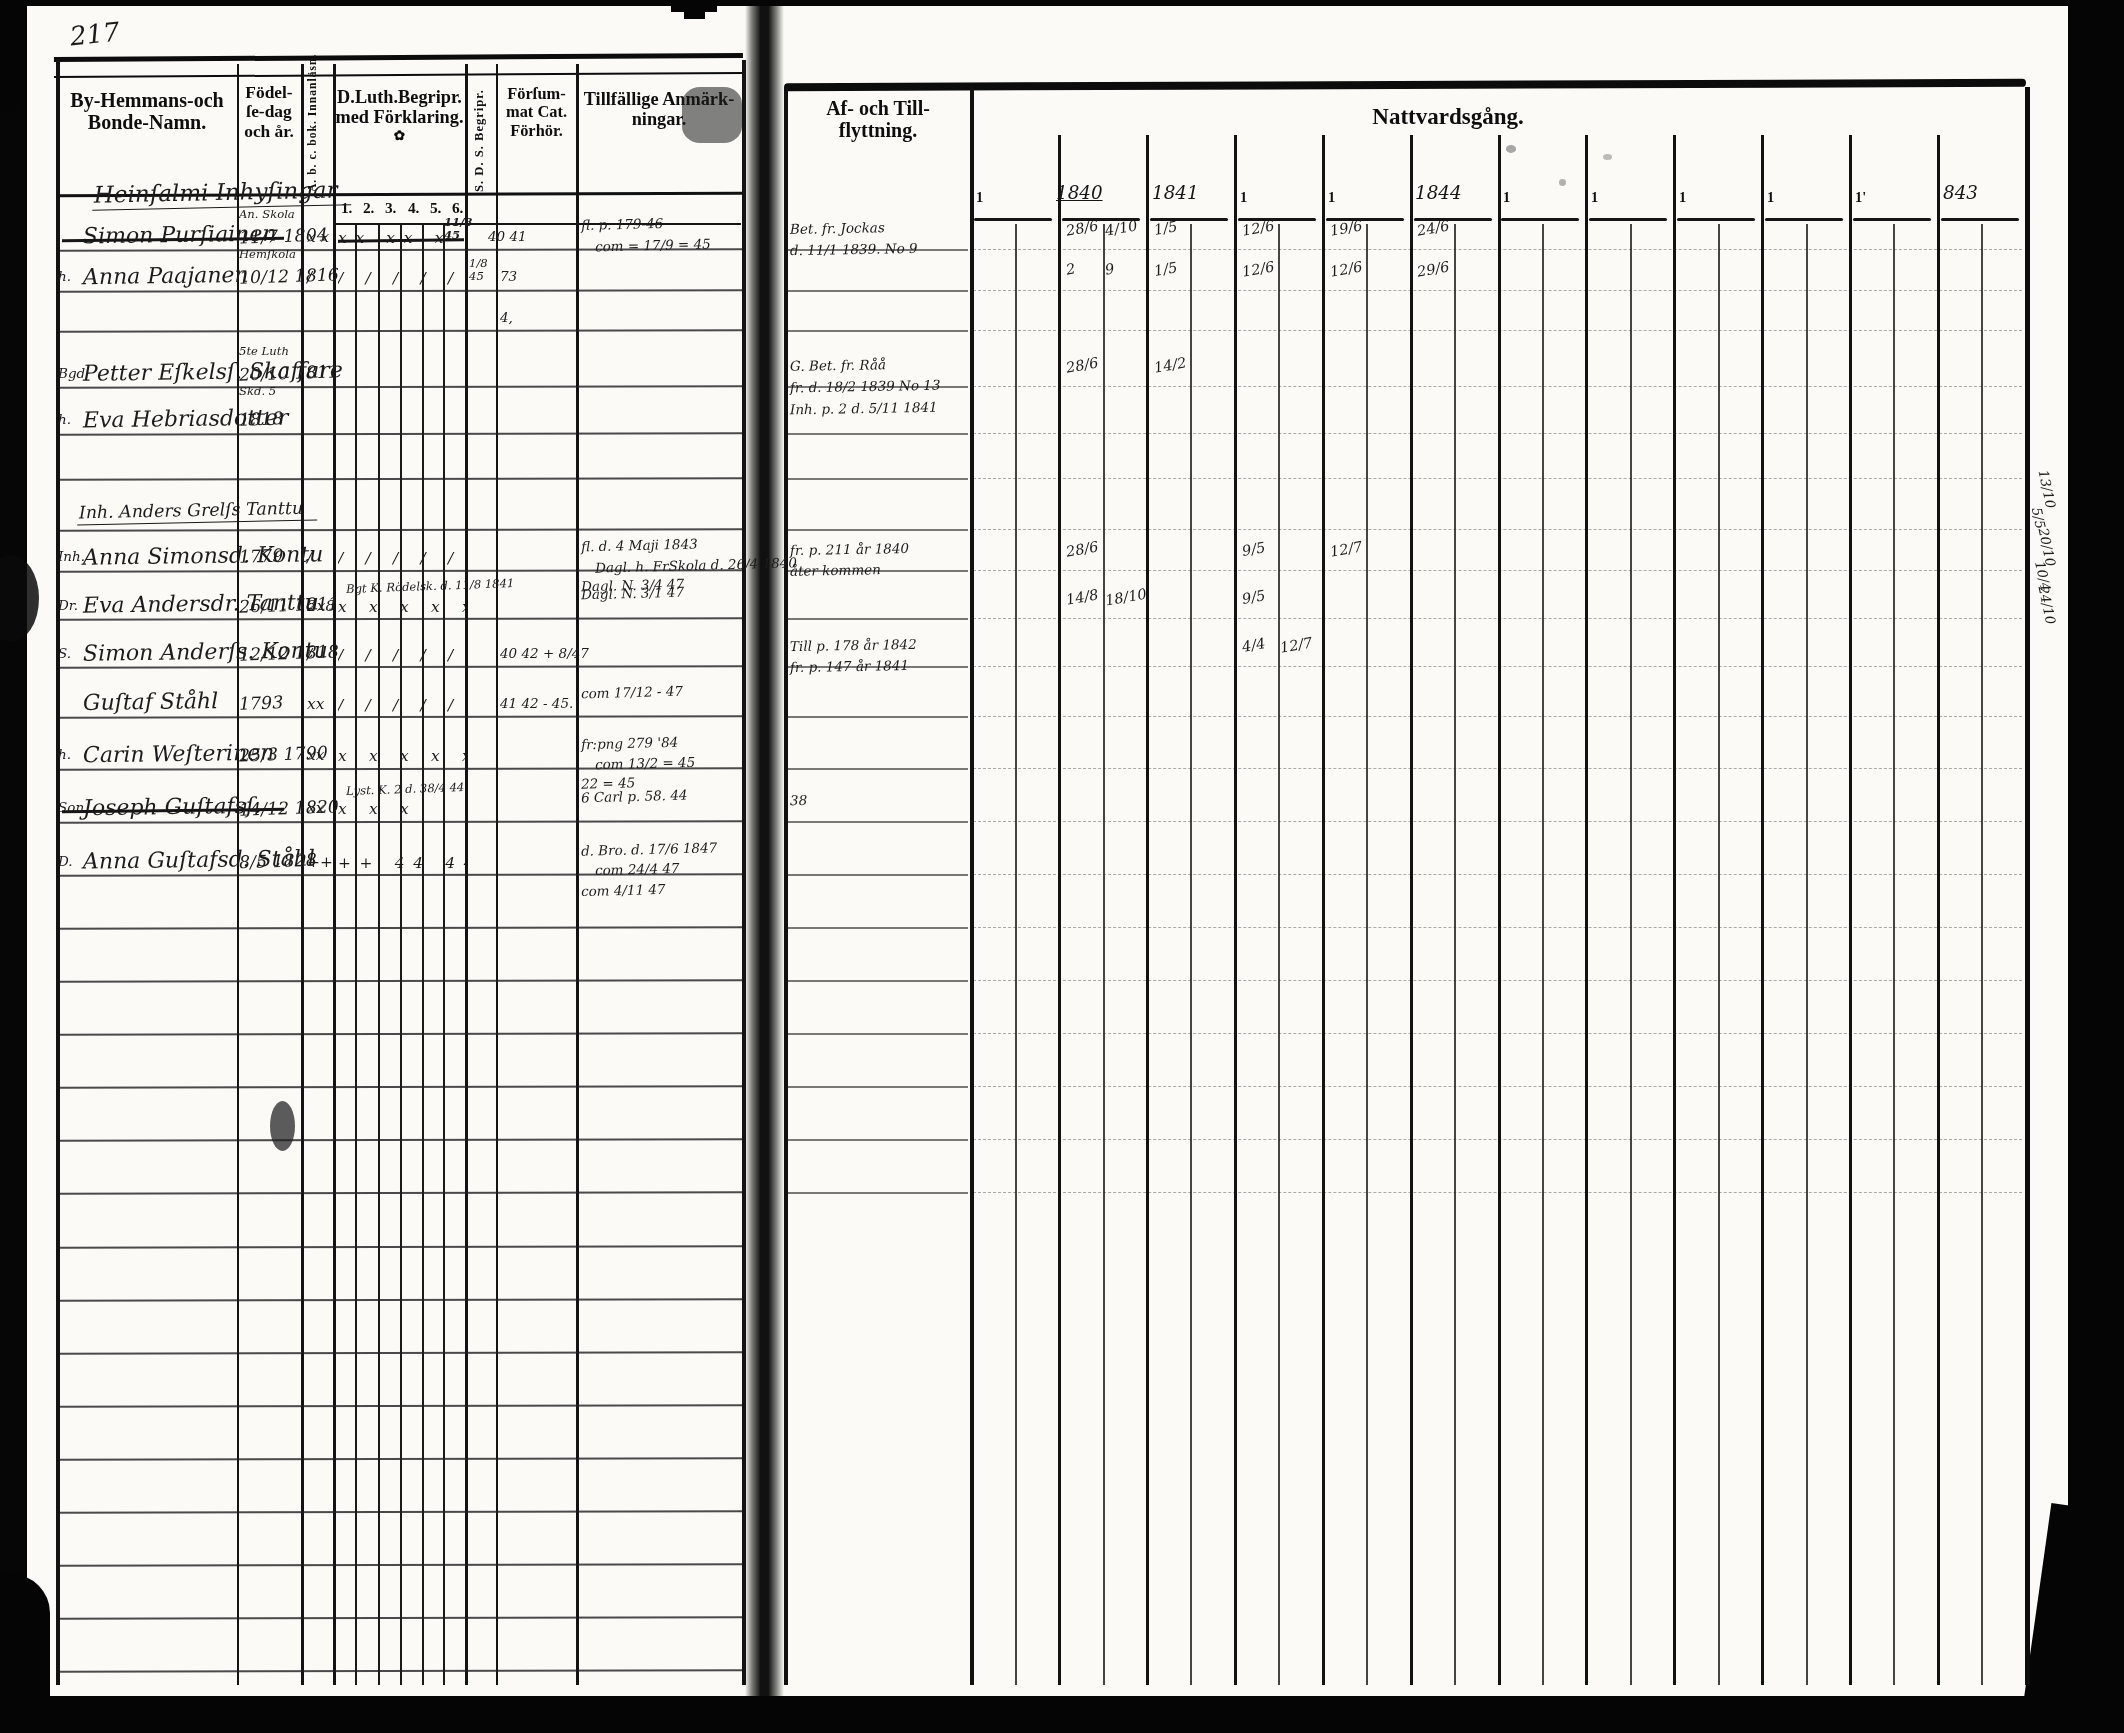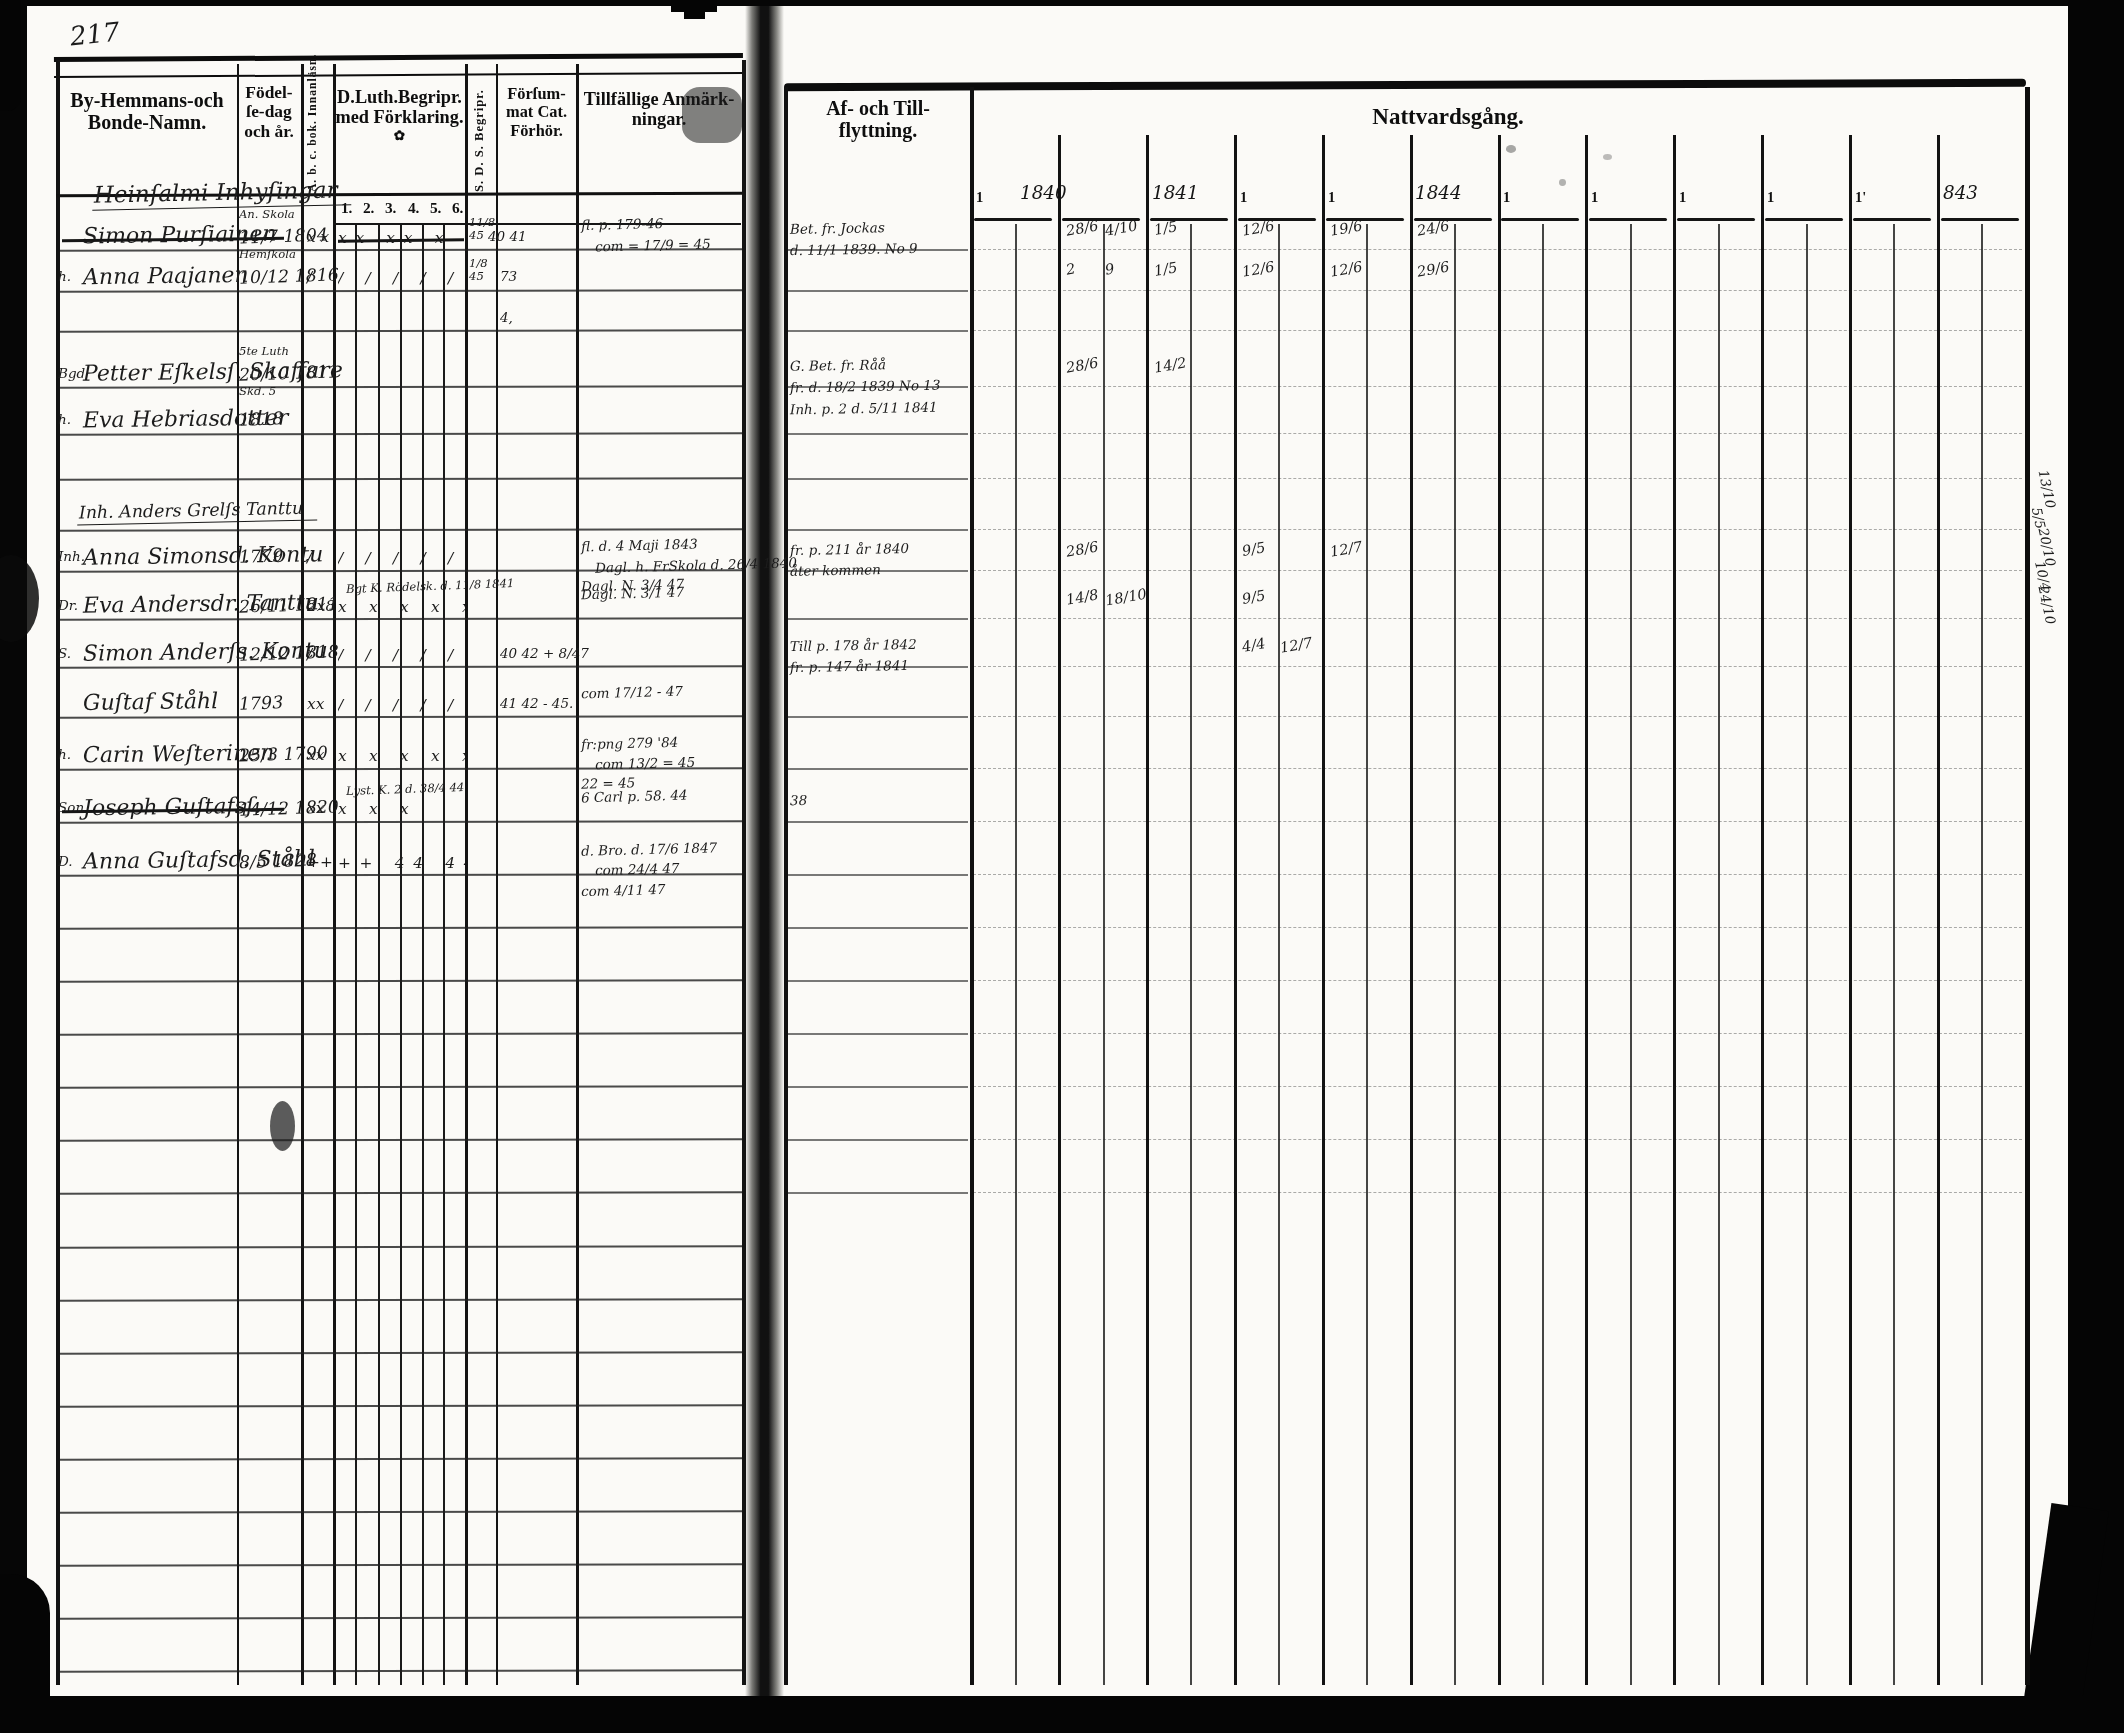--- a/index.html
+++ b/index.html
@@ -213,21 +213,21 @@
     </div>
   <div id="rows-layer">
       <div class="hw" style="position: absolute; left: 92px; top: 179px; font-size: 23px; transform: rotate(-1.2deg); border-bottom: 1.9px solid rgb(26, 26, 26); padding: 0px 13.5px 1.9px 1.9px;">Heinſalmi Inhyſingar</div>
       <div class="hw hw-name" style="position: absolute; left: 83px; top: 222px; transform: rotate(-0.8deg);">Simon Purſiainen</div>
       <div class="strike" style="position: absolute; left: 62px; top: 238px; width: 222px;"></div>
       <div class="hw hw-xs" style="position: absolute; left: 239px; top: 207px;">An. Skola</div>
       <div class="hw" style="position: absolute; left: 239px; top: 226px; font-size: 17.4px; transform: rotate(-2deg);">11/7 1804</div>
       <div class="hw" style="position: absolute; left: 307px; top: 228px; font-size: 15.4px;">x x</div>
       <div class="hw cat-marks" style="position: absolute; left: 338px; top: 229px; width: 127px; overflow: hidden;">xx xx x x x x x x</div>
       <div class="strike" style="position: absolute; left: 338px; top: 239px; width: 126px;"></div>
-      <div class="hw hw-xs" style="position: absolute; left: 469px; top: 216px; width: 25px; white-space: normal; line-height: 1.1;">11/8 45</div>
+      <div class="hw hw-xs" style="position: absolute; left: 444px; top: 216px; width: 25px; white-space: normal; line-height: 1.1; font-weight: bold;">11/8 45</div>
       <div class="hw hw-sm" style="position: absolute; left: 488px; top: 228px; width: 77px;">40 41</div>
       <div class="hw hw-sm" style="position: absolute; left: 581px; top: 216px; transform: rotate(-1.5deg);">fl. p. 179-46</div>
       <div class="hw hw-sm" style="position: absolute; left: 595px; top: 237px; transform: rotate(-1.5deg);">com = 17/9 = 45</div>
       <div class="hw hw-sm" style="position: absolute; left: 790px; top: 220px; transform: rotate(-1deg);">Bet. fr. Jockas</div>
       <div class="hw hw-sm" style="position: absolute; left: 790px; top: 241px; transform: rotate(-1deg);">d. 11/1 1839. No 9</div>
       <div class="hw frac" style="position: absolute; left: 1066px; top: 220px;">28/6</div>
       <div class="hw frac" style="position: absolute; left: 1105px; top: 220px;">4/10</div>
       <div class="hw frac" style="position: absolute; left: 1154px; top: 220px;">1/5</div>
       <div class="hw frac" style="position: absolute; left: 1242px; top: 220px;">12/6</div>
       <div class="hw frac" style="position: absolute; left: 1330px; top: 220px;">19/6</div>
@@ -322,21 +322,21 @@
       <div class="hw" style="position: absolute; left: 239px; top: 851px; font-size: 17.4px; transform: rotate(-2deg);">8/5 1828</div>
       <div class="hw" style="position: absolute; left: 307px; top: 853px; font-size: 15.4px;">++</div>
       <div class="hw cat-marks" style="position: absolute; left: 338px; top: 854px; width: 127px; overflow: hidden;">++ 44 44 ++ 4</div>
       <div class="hw hw-sm" style="position: absolute; left: 581px; top: 841px; transform: rotate(-1.5deg);">d. Bro. d. 17/6 1847</div>
       <div class="hw hw-sm" style="position: absolute; left: 595px; top: 861px; transform: rotate(-1.5deg);">com 24/4 47</div>
       <div class="hw hw-sm" style="position: absolute; left: 581px; top: 882px; transform: rotate(-1.5deg);">com 4/11 47</div>
     </div>
   <div id="years-layer">
       <div class="year-pr" style="position: absolute; left: 976px; top: 189px;">1</div>
       <div style="position: absolute; left: 974px; top: 218px; width: 78px; height: 2.9px; background: rgb(21, 21, 21); border-radius: 1.9px;"></div>
-      <div class="year-hw" style="position: absolute; left: 1020px; top: 182px;">1840</div>
+      <div class="year-hw" style="position: absolute; left: 1056px; top: 182px; text-decoration: underline;">1840</div>
       <div style="position: absolute; left: 1062px; top: 218px; width: 78px; height: 2.9px; background: rgb(21, 21, 21); border-radius: 1.9px;"></div>
       <div class="year-hw" style="position: absolute; left: 1152px; top: 182px;">1841</div>
       <div style="position: absolute; left: 1150px; top: 218px; width: 78px; height: 2.9px; background: rgb(21, 21, 21); border-radius: 1.9px;"></div>
       <div class="year-pr" style="position: absolute; left: 1240px; top: 189px;">1</div>
       <div style="position: absolute; left: 1238px; top: 218px; width: 78px; height: 2.9px; background: rgb(21, 21, 21); border-radius: 1.9px;"></div>
       <div class="year-pr" style="position: absolute; left: 1328px; top: 189px;">1</div>
       <div style="position: absolute; left: 1326px; top: 218px; width: 78px; height: 2.9px; background: rgb(21, 21, 21); border-radius: 1.9px;"></div>
       <div class="year-hw" style="position: absolute; left: 1415px; top: 182px; text-align: right;">1844</div>
       <div style="position: absolute; left: 1414px; top: 218px; width: 78px; height: 2.9px; background: rgb(21, 21, 21); border-radius: 1.9px;"></div>
       <div class="year-pr" style="position: absolute; left: 1503px; top: 189px;">1</div>

